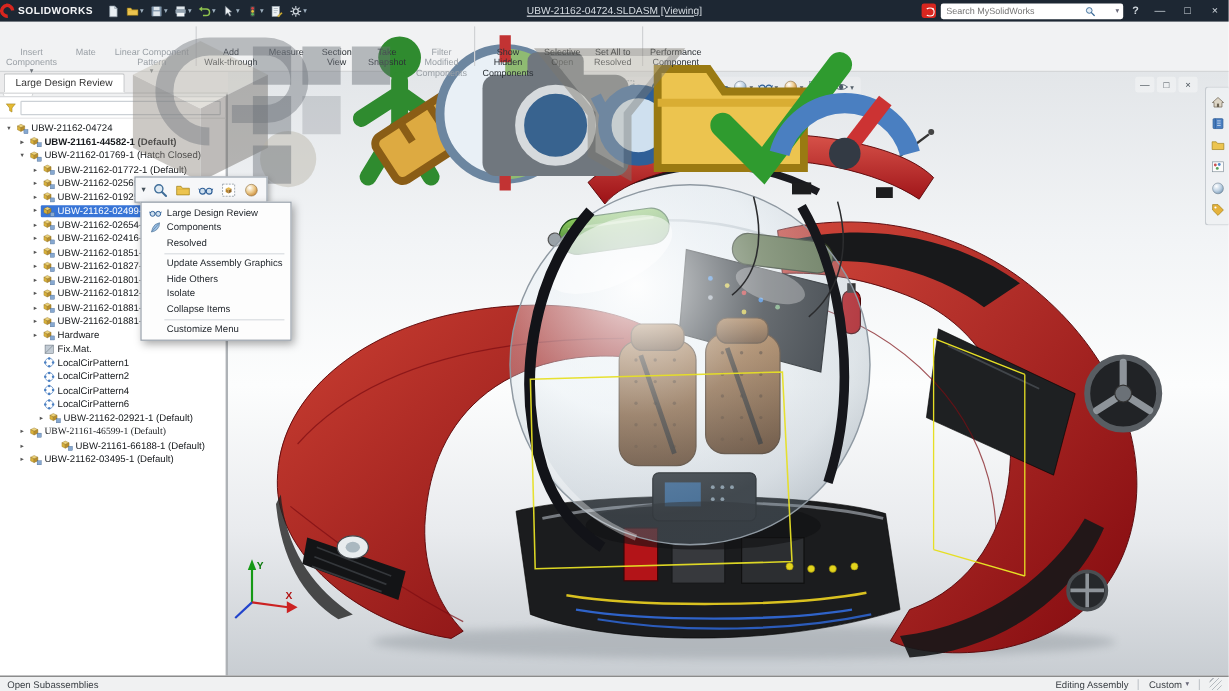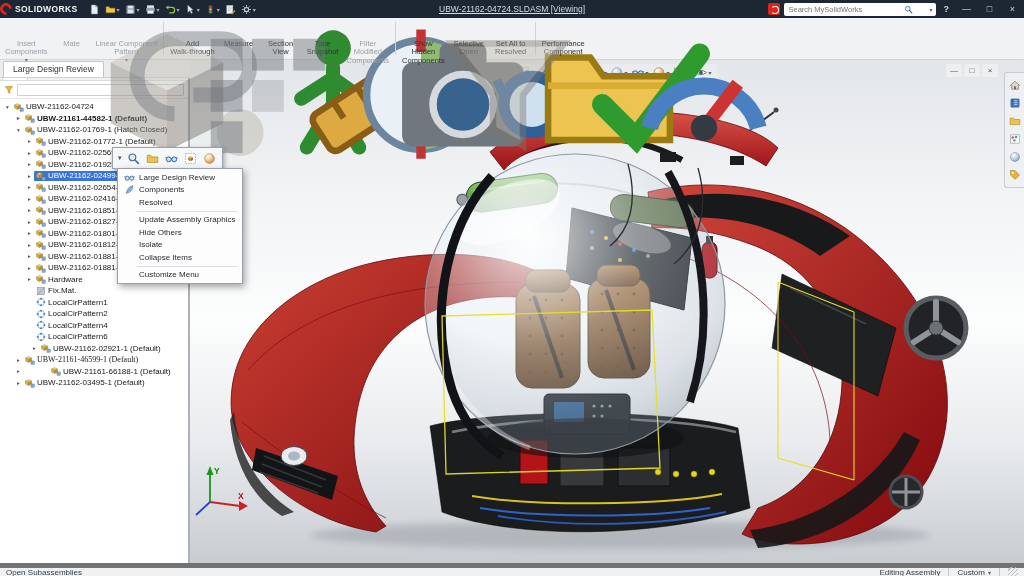--- a/index.html
+++ b/index.html
@@ -96,21 +96,21 @@
   .ctxt-caret{font-size:7px;color:#45505a;width:auto;}
   .ctx-menu{position:absolute;left:117px;top:168px;width:126px;background:#fdfdfd;border:1px solid #98a1ab;
             box-shadow:2px 3px 7px rgba(0,0,0,.35);padding:2px;z-index:41;box-sizing:border-box;}
   .menu-item{display:flex;align-items:center;height:12.5px;font-size:8px;color:#1f242a;gap:3px;padding:0 3px;border-radius:1px;}
   .mi-ic{width:13px;height:11px;display:flex;align-items:center;justify-content:center;flex:0 0 13px;}
   .mi-ic svg{width:11px;height:11px;}
   .mi-label{white-space:nowrap;}
   .menu-sep{height:1px;background:#d9dce0;margin:2px 3px 2px 17px;}
 
   
-  .statusbar{position:absolute;left:0;right:0;bottom:0;height:13px;background:#f0f1f2;border-top:5px solid #737373;
+  .statusbar{position:absolute;left:0;right:0;bottom:0;height:13px;background:#f0f1f2;border-top:1px solid #737373;
              display:flex;align-items:center;font-size:8px;color:#3c4146;padding:0 6px;gap:8px;box-sizing:border-box;z-index:30;}
   .sb-spacer{flex:1;}
   .sb-div{width:1px;height:9px;background:#c4c8cc;}
   .sb-config{display:flex;align-items:center;gap:3px;}
   .sb-caret{font-size:6px;color:#667;}
   .sb-grip{width:10px;height:10px;background:repeating-linear-gradient(135deg,transparent 0 2px,#b6bbc0 2px 3px);}
 </style>
 </head>
 <body>
 

